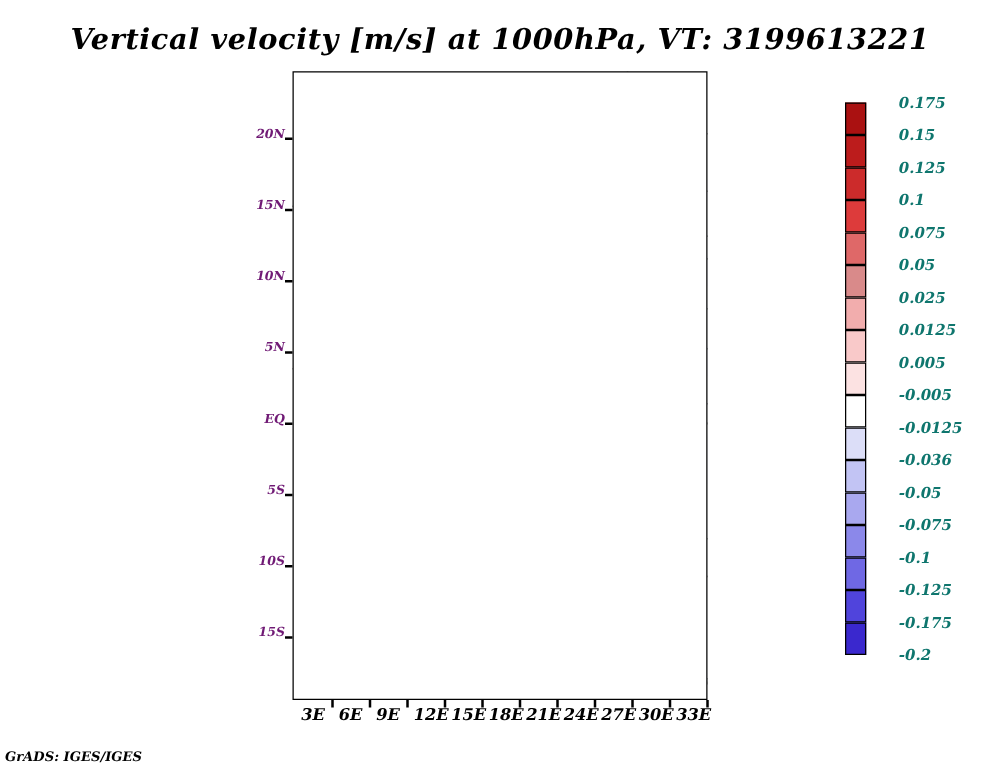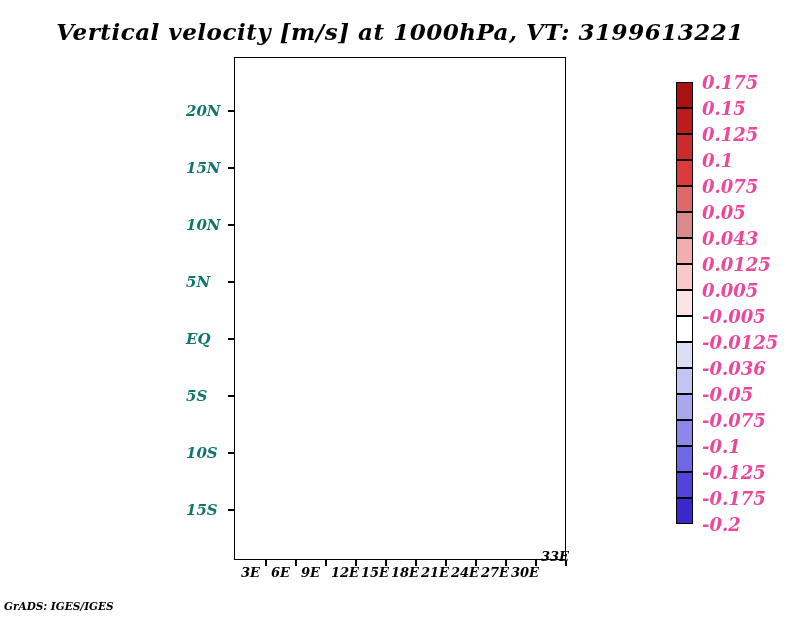--- a/index.html
+++ b/index.html
@@ -13,36 +13,36 @@
     font-size:23px;color:#000;letter-spacing:.5px;white-space:nowrap;
   }
   
   #map-panel{position:absolute;left:234px;top:57px;width:332px;height:503px;}
   #map-frame{position:absolute;inset:0;border:1.6px solid #000;box-sizing:border-box;background:#fff;}
   #map-svg{position:absolute;left:0;top:0;width:332px;height:503px;display:block;}
   
   .ylab{
     position:absolute;right:806px;
     font-family:"DejaVu Serif",serif;font-style:italic;font-weight:bold;
-    font-size:15px;color:#0f766e;white-space:nowrap;text-align:left;
+    font-size:10px;color:#701a75;white-space:nowrap;text-align:right;
   }
   .ytick{position:absolute;left:-6px;width:6px;height:1.6px;background:#000;}
   .xlab{
     position:absolute;
     font-family:"DejaVu Serif",serif;font-style:italic;font-weight:bold;
     font-size:13px;color:#000;white-space:nowrap;text-align:left;
   }
   .xtick{position:absolute;bottom:-6px;width:1.6px;height:6px;background:#000;}
   
   #colorbar{position:absolute;left:676px;top:82px;width:17px;height:442px;}
   .cb-band{position:absolute;left:0;width:17px;box-sizing:border-box;border:1.3px solid #000;}
   .cb-lab{
-    position:absolute;left:26px;
+    position:absolute;left:43px;
     font-family:"DejaVu Serif",serif;font-style:italic;font-weight:bold;
-    font-size:18px;color:#ec4899;white-space:nowrap;transform:translateY(-50%);
+    font-size:12px;color:#0f766e;white-space:nowrap;transform:translateY(-50%);
   }
   .cb-arrow{position:absolute;left:0;width:17px;height:0;}
   #cb-arrow-top{top:-15px;}
   #cb-arrow-bot{bottom:-25px;}
   .footer{
     position:absolute;left:4px;top:600px;
     font-family:"DejaVu Serif",serif;font-style:italic;font-weight:bold;
     font-size:10.5px;color:#000;white-space:nowrap;
   }
 </style>
@@ -371,21 +371,21 @@
     <div class="xtick" style="left:241px"></div>
     <div class="xlab" style="left:217px;top:508px;width:48px">24E</div>
 
     <div class="xtick" style="left:271px"></div>
     <div class="xlab" style="left:247px;top:508px;width:28px">27E</div>
 
     <div class="xtick" style="left:301px"></div>
     <div class="xlab" style="left:277px;top:508px;width:48px">30E</div>
 
     <div class="xtick" style="left:331px"></div>
-    <div class="xlab" style="left:307px;top:492px;width:48px">33E</div>
+    <div class="xlab" style="left:307px;top:508px;width:48px">33E</div>
   </div>
 </div>
 
 <div id="colorbar">
 
   <svg id="cb-arrow-top" class="cb-arrow" viewBox="0 0 17 16" width="17" height="16" style="position:absolute;top:-15px;left:0">
     <polygon points="8.5,0 17,16 0,16" fill="#8f0d0d" stroke="#000" stroke-width="1"></polygon>
   </svg>
 
   <div class="cb-band" style="top:0px;height:26px;background:#aa1111"></div>
@@ -409,21 +409,21 @@
   <svg id="cb-arrow-bot" class="cb-arrow" viewBox="0 0 17 24" width="17" height="24" style="position:absolute;top:442px;left:0">
     <polygon points="0,0 17,0 8.5,24" fill="#2a169e" stroke="#000" stroke-width="1"></polygon>
   </svg>
 
   <div class="cb-lab" style="top:0px">0.175</div>
   <div class="cb-lab" style="top:26px">0.15</div>
   <div class="cb-lab" style="top:52px">0.125</div>
   <div class="cb-lab" style="top:78px">0.1</div>
   <div class="cb-lab" style="top:104px">0.075</div>
   <div class="cb-lab" style="top:130px">0.05</div>
-  <div class="cb-lab" style="top:156px">0.043</div>
+  <div class="cb-lab" style="top:156px">0.025</div>
   <div class="cb-lab" style="top:182px">0.0125</div>
   <div class="cb-lab" style="top:208px">0.005</div>
   <div class="cb-lab" style="top:234px">-0.005</div>
   <div class="cb-lab" style="top:260px">-0.0125</div>
   <div class="cb-lab" style="top:286px">-0.036</div>
   <div class="cb-lab" style="top:312px">-0.05</div>
   <div class="cb-lab" style="top:338px">-0.075</div>
   <div class="cb-lab" style="top:364px">-0.1</div>
   <div class="cb-lab" style="top:390px">-0.125</div>
   <div class="cb-lab" style="top:416px">-0.175</div>

